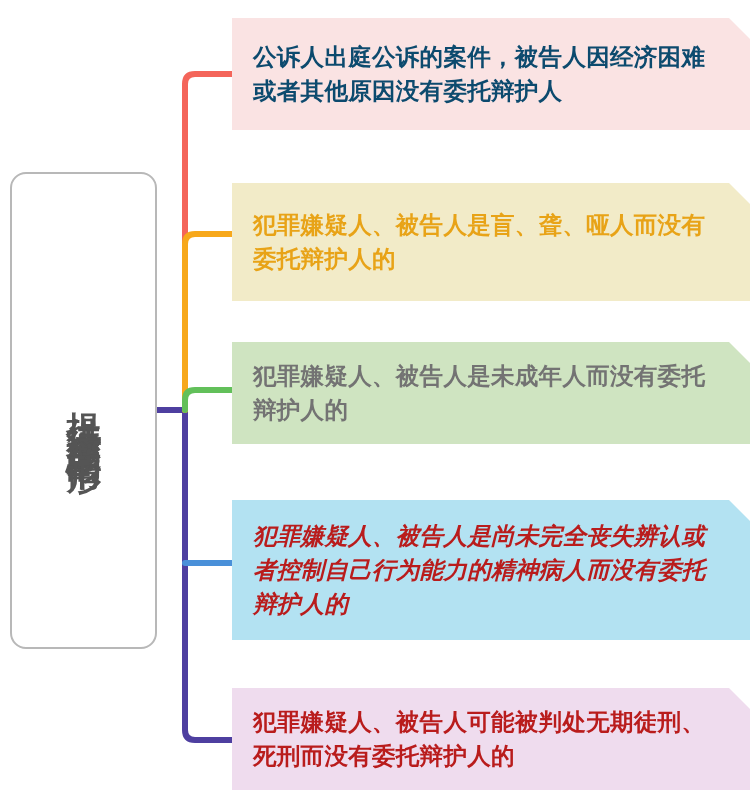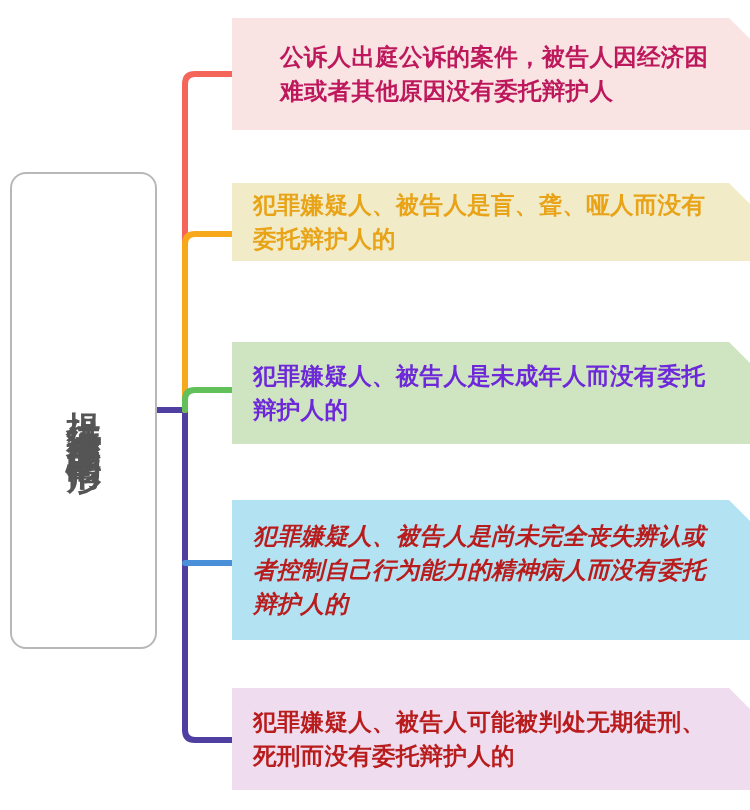--- a/index.html
+++ b/index.html
@@ -68,27 +68,27 @@
     clip-path: polygon(0 0, calc(100% - 21px) 0, 100% 21px, 100% 100%, 0 100%);
   }
   .branch-text {
     font-size: 23.5px;
     font-weight: bold;
     line-height: 1.45;
     letter-spacing: 0.3px;
   }
 
   #branch-card-0 { top: 18px;  height: 112px; background: #FAE3E3; }
-  #branch-card-0 .branch-text { color: #be185d; margin-left: 27px; }
+  #branch-card-0 .branch-text { color: #0c4a6e; }
 
-  #branch-card-1 { top: 183px; height: 78px; background: #F2EBC8; }
+  #branch-card-1 { top: 183px; height: 118px; background: #F2EBC8; }
   #branch-card-1 .branch-text { color: #E8A317; }
 
   #branch-card-2 { top: 342px; height: 102px; background: #CFE4C1; }
-  #branch-card-2 .branch-text { color: #6d28d9; }
+  #branch-card-2 .branch-text { color: #737373; }
 
   #branch-card-3 { top: 500px; height: 140px; background: #B3E2F2; }
   #branch-card-3 .branch-text { color: #b91c1c; font-style: italic; }
 
   #branch-card-4 { top: 688px; height: 102px; background: #EFDCEE; }
   #branch-card-4 .branch-text { color: #b91c1c; }
 </style>
 </head>
 <body>
 

